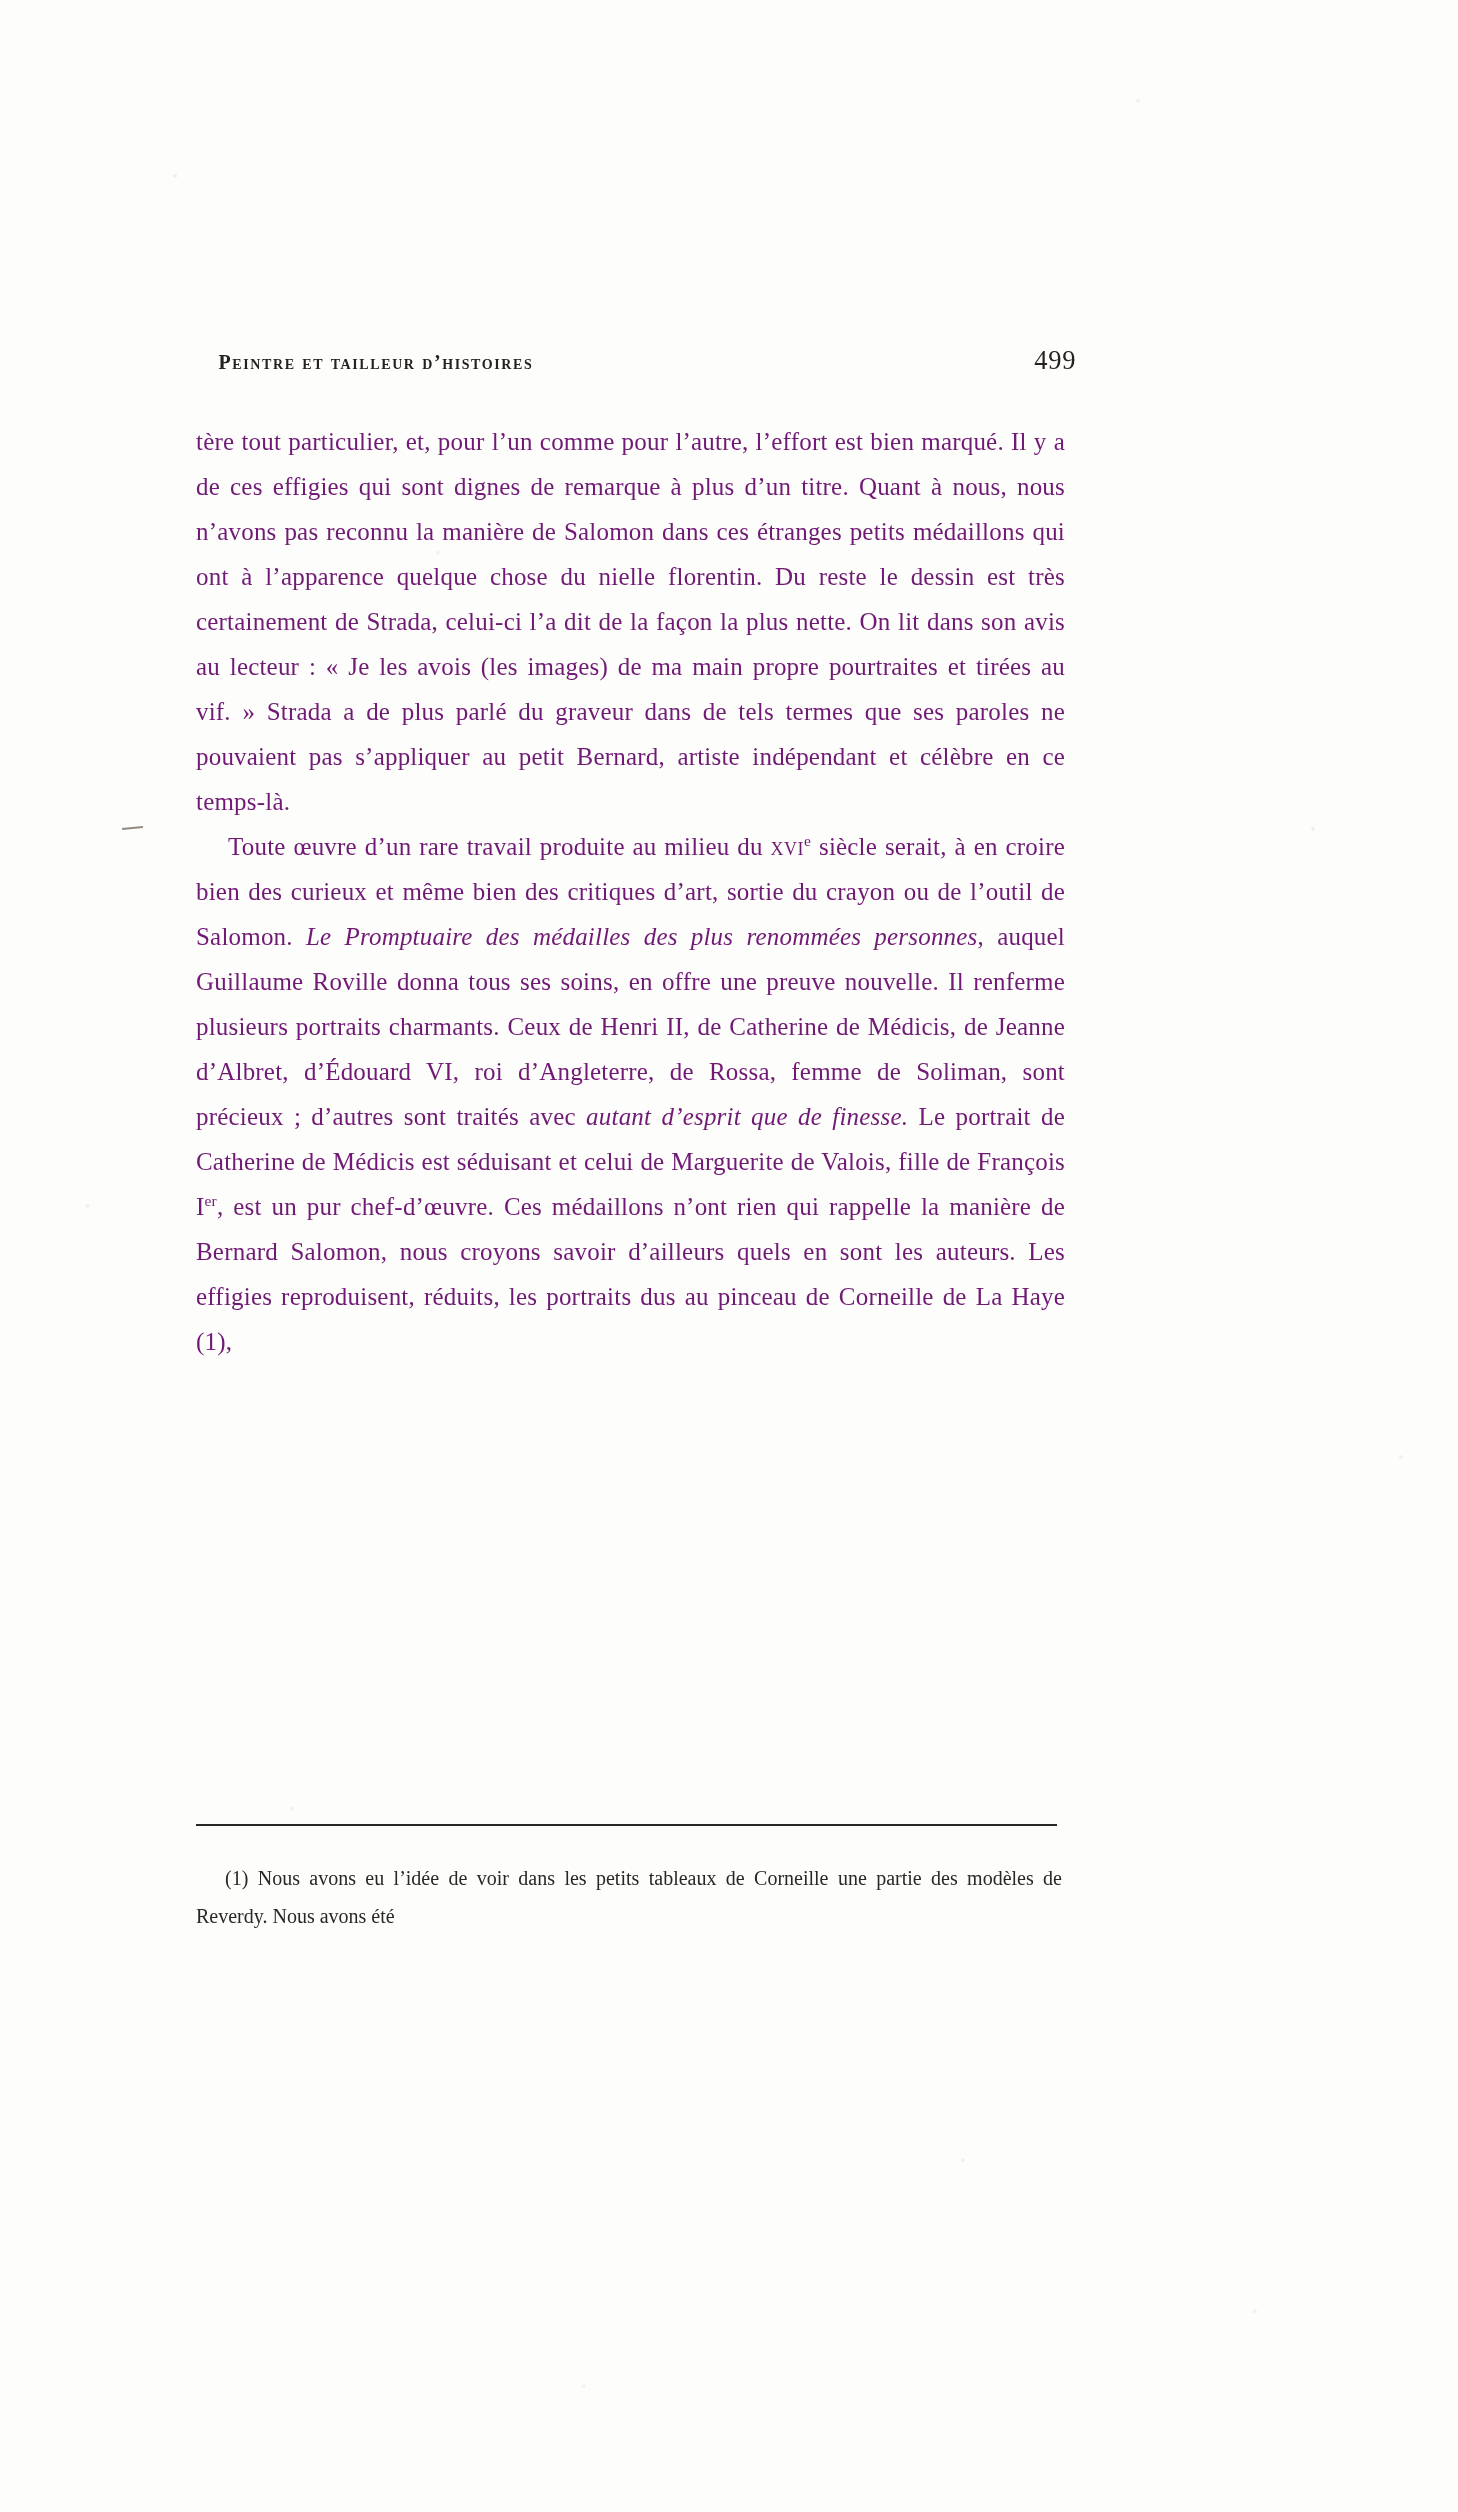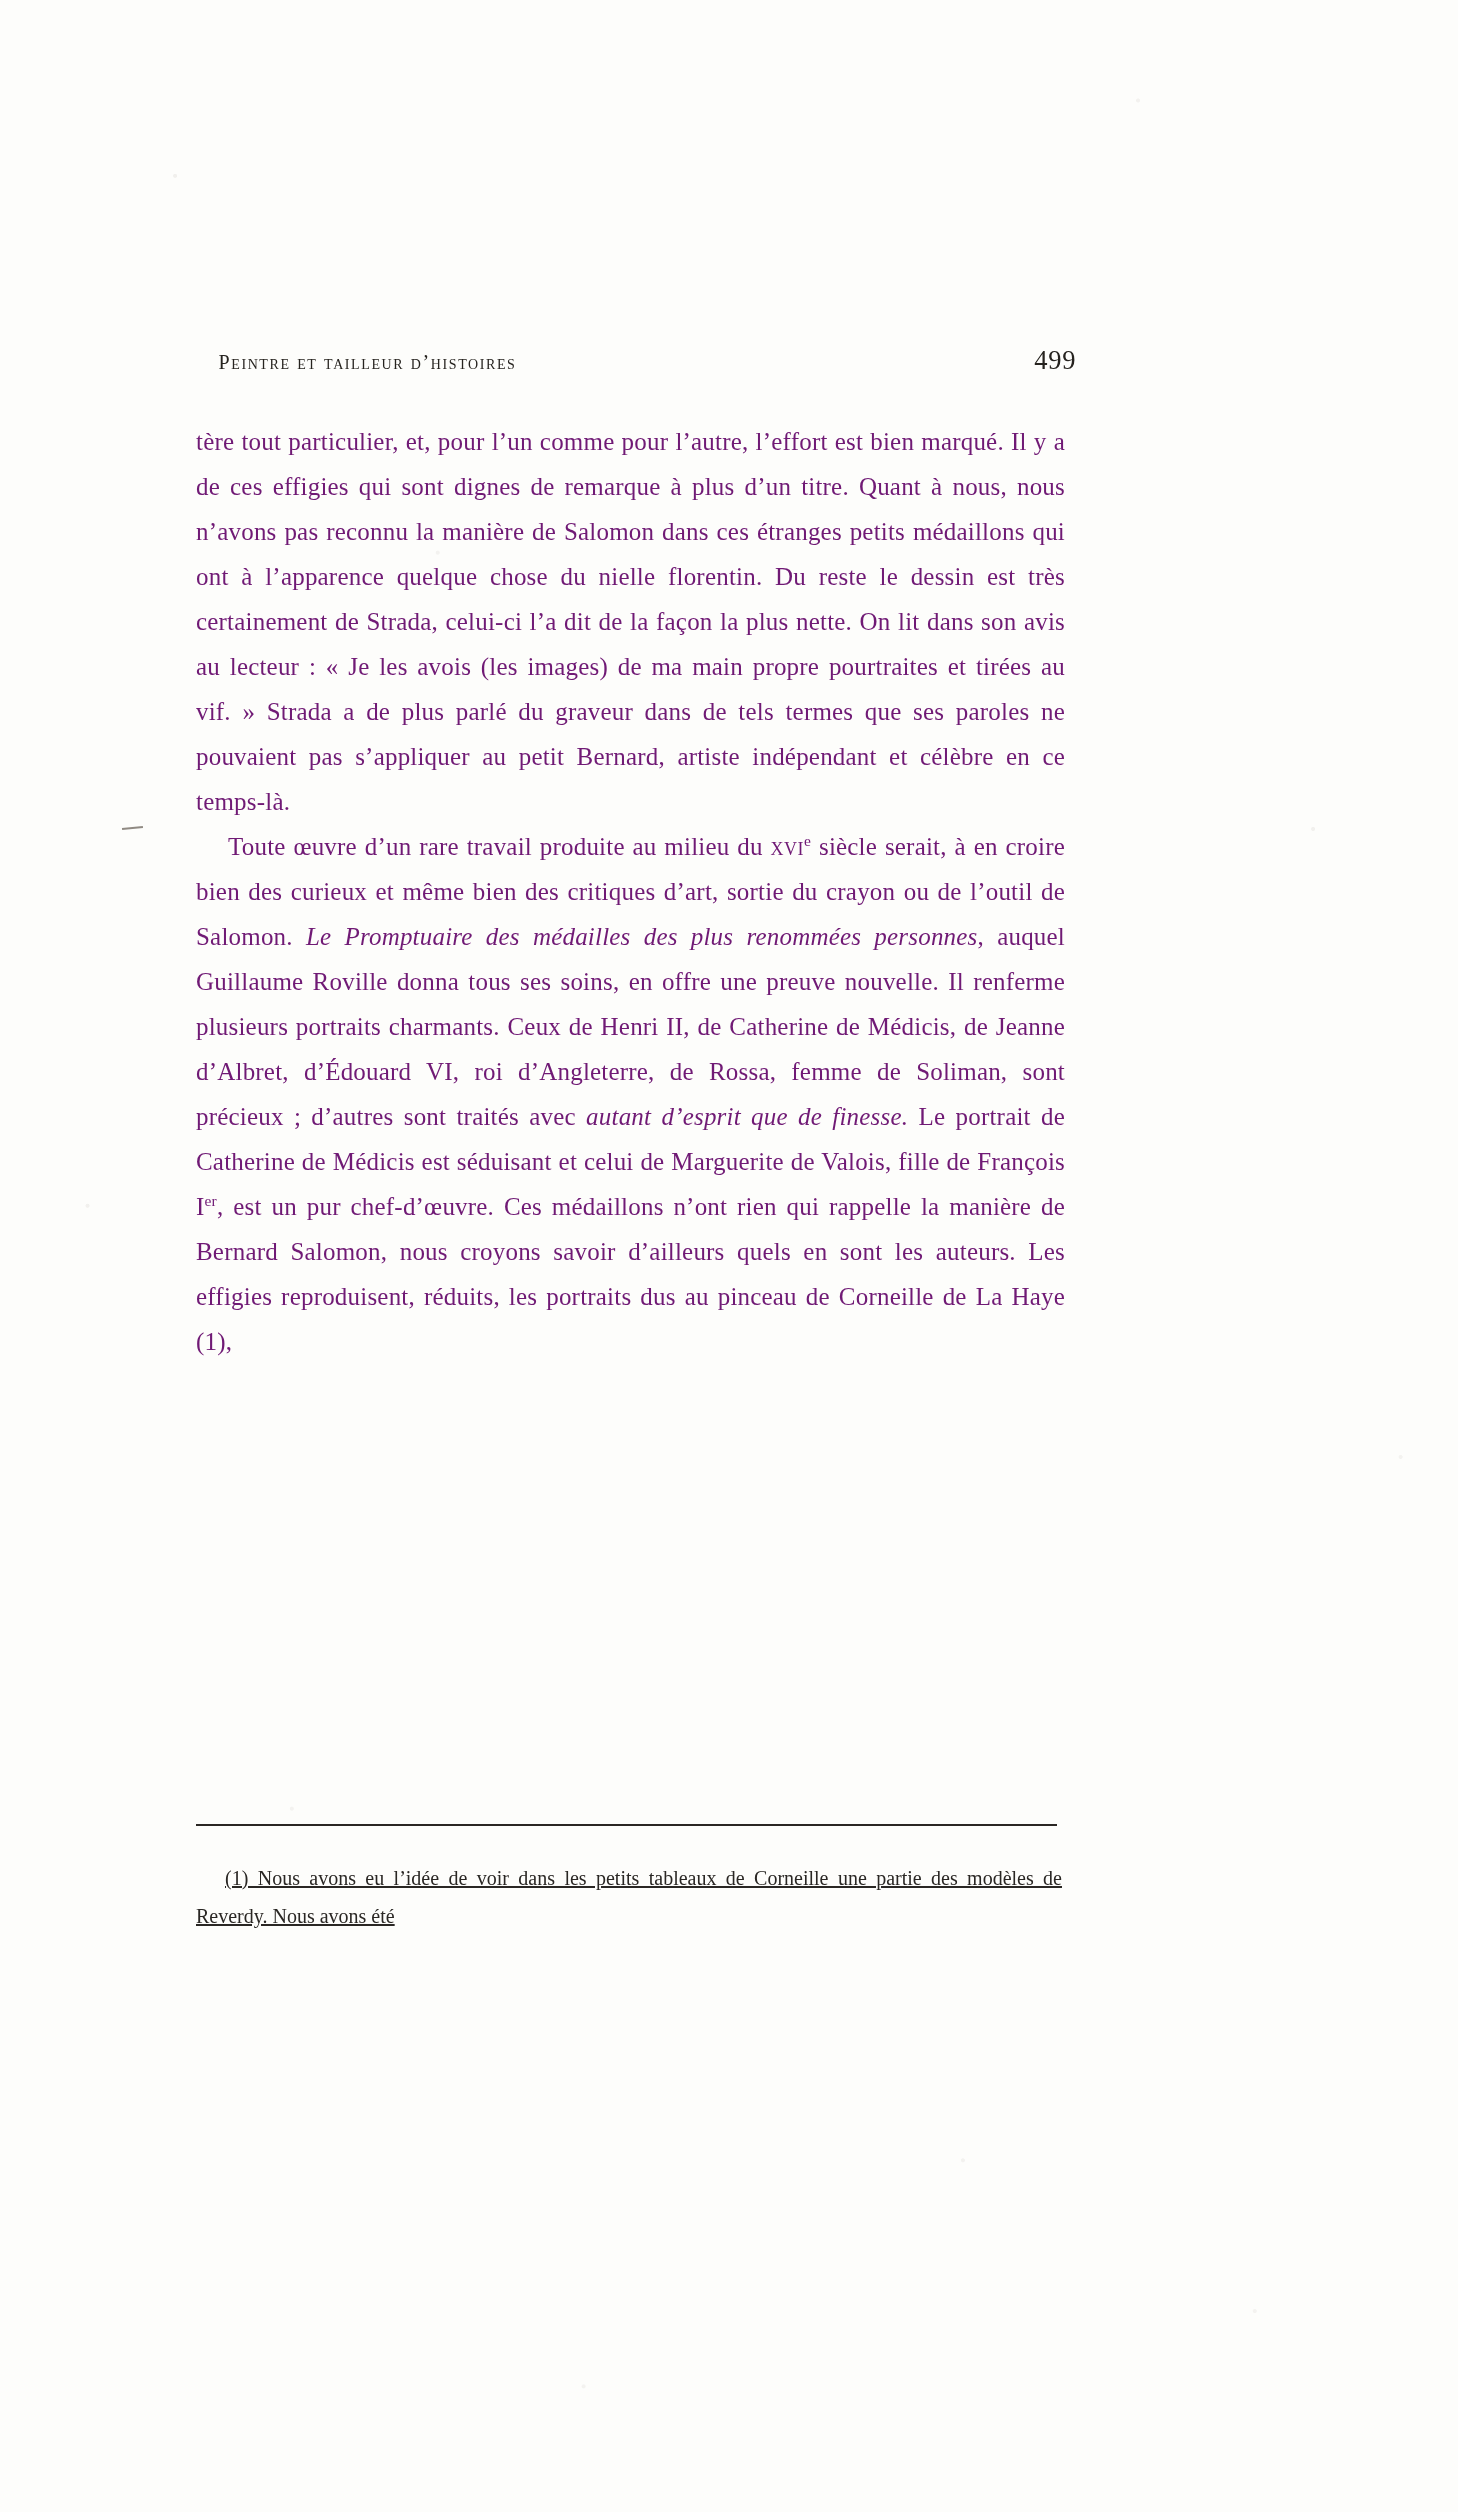--- a/index.html
+++ b/index.html
@@ -57,20 +57,21 @@
     margin-bottom: 43px;
     padding-left: 22.5px;
   }
   .running-title {
     font-variant: small-caps;
     text-transform: lowercase;
     font-size: 20px;
     letter-spacing: 1.6px;
     color: #26231f;
     white-space: nowrap;
+    font-weight: bold;
   }
   .running-title::first-letter { text-transform: uppercase; }
   .folio {
     font-size: 26.5px;
     color: #26231f;
     letter-spacing: 0.8px;
     font-family: "Liberation Serif", serif;
     padding-right: 11.2px;
   }
 
@@ -111,21 +112,21 @@
   .footnote {
     position: absolute;
     left: 196px;
     top: 1859px;
     width: 866px;
     font-size: 20px;
     line-height: 38px;
     color: #2a2724;
     text-align: justify;
   }
-  .footnote .fn-indent { padding-left: 29px; text-decoration: underline; }
+  .footnote .fn-indent { padding-left: 29px; }
 
   
   .margin-tick {
     position: absolute;
     left: 122px;
     top: 827px;
     width: 21px;
     height: 2.4px;
     background: #7d766d;
     transform: rotate(-6deg);

